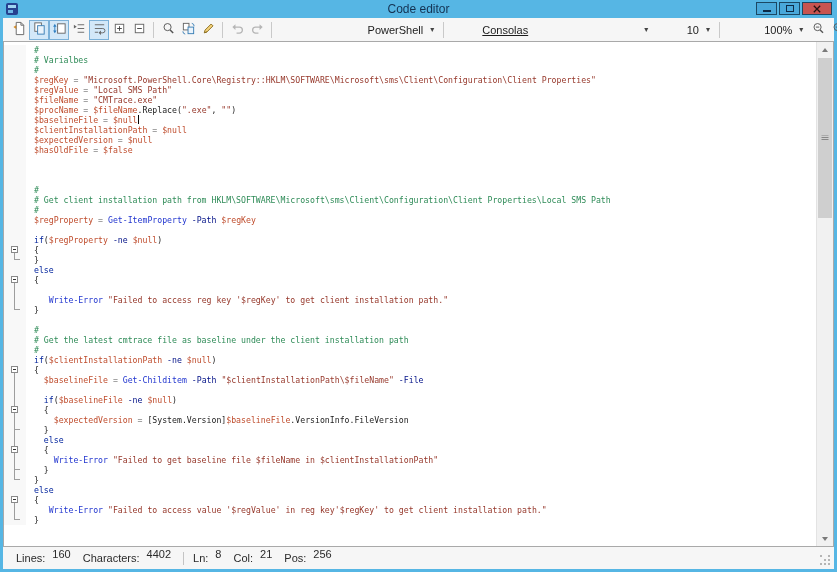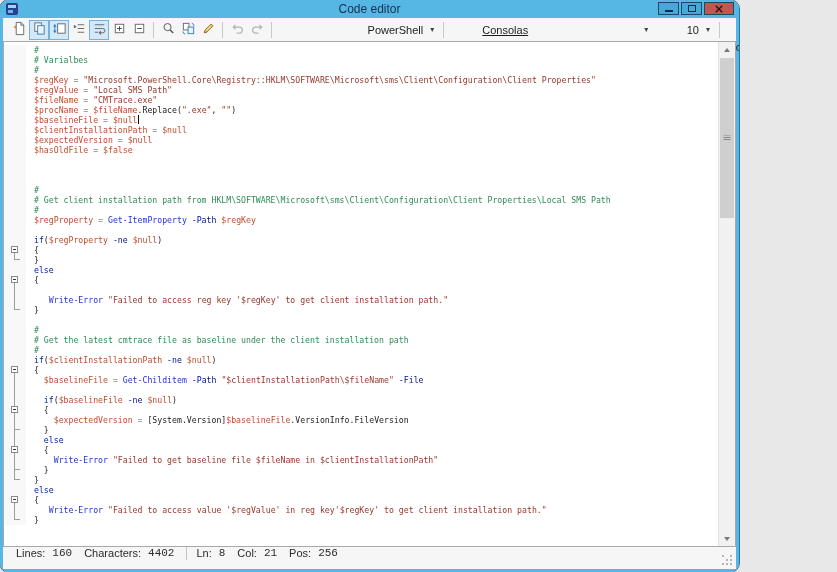--- a/index.html
+++ b/index.html
@@ -1,17 +1,17 @@
 <!DOCTYPE html>
 <html style="--titlebar: #56b6e4; --close-button: #c75450; --comment: #2e8b57; --variable: #bf4b2b; --string: #96372a; --cmdlet: #2135cf; --keyword: #00239c; --parameter: #021187; --operator: #8a8a8a;"><head>
 <meta charset="utf-8">
 <style>
   html,body{margin:0;padding:0;background:#e8e8e8;}
   *{box-sizing:border-box;}
-  .window{position:relative;width:739px;height:572px;background:var(--titlebar,#56b6e4);outline:1px solid #2e76a0;font-family:"Liberation Sans","DejaVu Sans",sans-serif;overflow:hidden;border-radius:9px;}
+  .window{position:relative;width:837px;height:572px;background:var(--titlebar,#56b6e4);outline:1px solid #2e76a0;font-family:"Liberation Sans","DejaVu Sans",sans-serif;overflow:hidden;}
   
   .titlebar{height:18px;position:relative;display:flex;align-items:center;}
   .app-icon{width:12px;height:12px;margin-left:6px;background:#26418f;border-radius:2px;position:relative;flex:0 0 auto;}
   .app-icon::before{content:"";position:absolute;left:2px;top:2px;width:8px;height:3px;background:#9fd4f2;}
   .app-icon::after{content:"";position:absolute;left:2px;top:7px;width:5px;height:3px;background:#6fb7e6;}
   .title{position:absolute;left:0;right:0;text-align:center;font-size:12px;color:#143252;pointer-events:none;}
   .win-controls{position:absolute;right:5px;top:2px;display:flex;gap:2px;}
   .wbtn{height:13px;display:flex;align-items:center;justify-content:center;border:1px solid #1b4864;}
   .wbtn.min,.wbtn.max{width:21px;background:#49a8da;}
   .wbtn.close{width:30px;background:var(--close-button,#c75450);}
@@ -55,23 +55,23 @@
   .caret{display:inline-block;width:1px;height:9px;background:#000;vertical-align:-1px;}
   
   .vscroll{position:absolute;top:0;right:0;bottom:0;width:17px;background:#f1f1f1;border-left:1px solid #e3e3e3;}
   .sb-btn{position:absolute;left:0;right:0;height:15px;display:flex;align-items:center;justify-content:center;background:#f1f1f1;}
   .sb-btn.up{top:0}.sb-btn.down{bottom:0}
   .tri-up{width:0;height:0;border-left:3.5px solid transparent;border-right:3.5px solid transparent;border-bottom:4px solid #7a7a7a;}
   .tri-down{width:0;height:0;border-left:3.5px solid transparent;border-right:3.5px solid transparent;border-top:4px solid #7a7a7a;}
   .sb-thumb{position:absolute;left:1px;right:1px;top:16px;height:160px;background:#cfcfcf;}
   .sb-thumb::after{content:"";position:absolute;left:50%;top:50%;width:7px;height:5px;transform:translate(-50%,-50%);background:repeating-linear-gradient(to bottom,#878787 0 1px,transparent 1px 2px);}
   
-  .statusbar{height:22px;flex:0 0 auto;background:#f6f6f6;display:flex;align-items:flex-start;padding-left:13px;font-size:11px;color:#2a2a2a;position:relative;}
+  .statusbar{height:22px;flex:0 0 auto;background:#f6f6f6;display:flex;align-items:center;padding-left:13px;font-size:11px;color:#2a2a2a;position:relative;}
   .statusbar .sl{white-space:nowrap;}
-  .statusbar .sv{margin:0 12px 8px 7px;white-space:nowrap;font-family:Liberation Mono, monospace;}
+  .statusbar .sv{margin:0 12px 8px 7px;white-space:nowrap;}
   .ssep{width:1px;height:13px;background:#c4c4c4;margin:0 9px 0 0;}
   .resize-grip{position:absolute;right:3px;bottom:3px;width:11px;height:11px;}
   .resize-grip::after{content:"";position:absolute;left:0;top:0;width:2px;height:2px;background:#b5b5b5;box-shadow:0 8px #b5b5b5,4px 8px #b5b5b5,8px 8px #b5b5b5,4px 4px #b5b5b5,8px 4px #b5b5b5,8px 0 #b5b5b5;}
 </style>
 </head>
 <body>
 
 <div class="window">
   <div class="titlebar">
     <div class="app-icon"></div>

